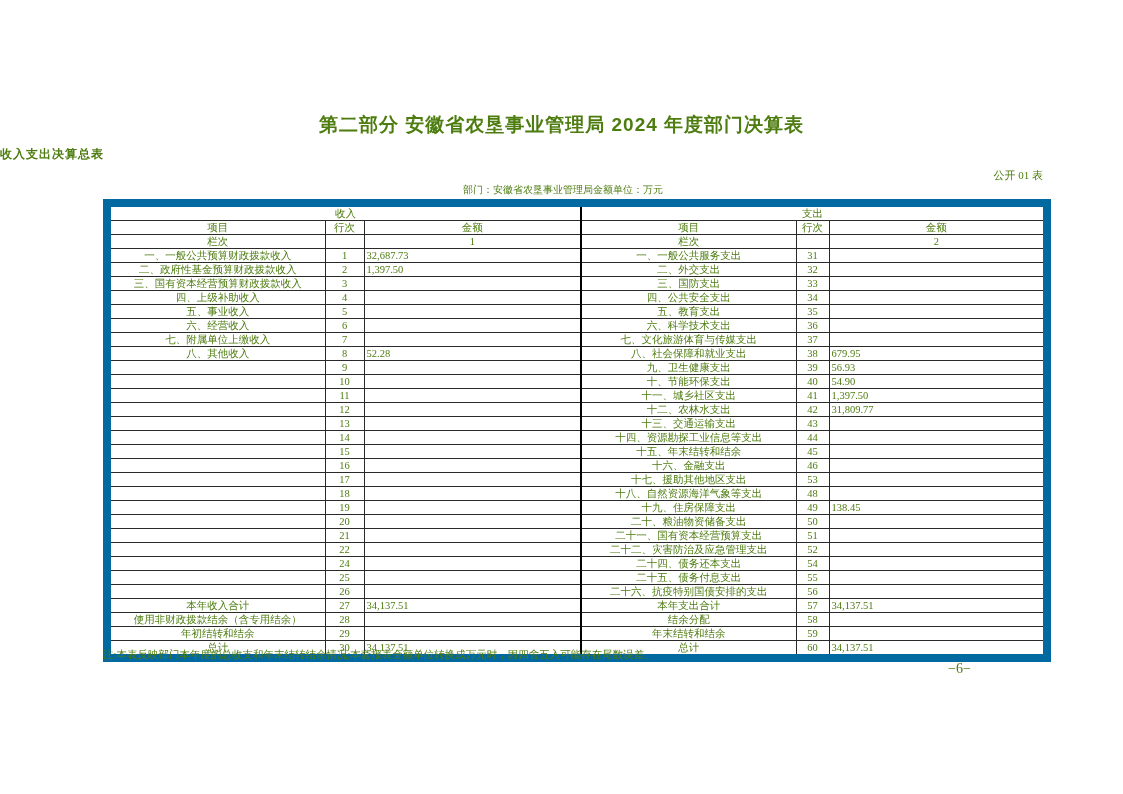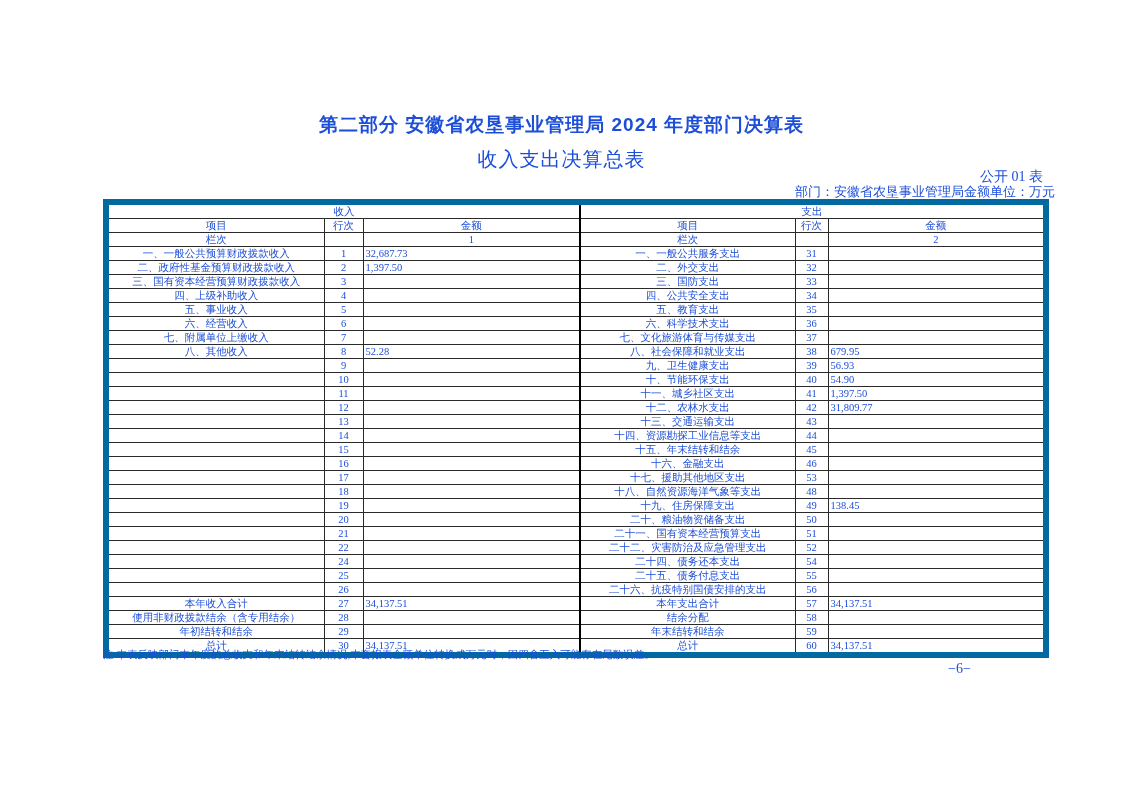--- a/index.html
+++ b/index.html
@@ -1,50 +1,49 @@
 <!DOCTYPE html>
 <html><head>
 <meta charset="utf-8">
 <style>
   * { margin:0; padding:0; box-sizing:border-box; }
   html,body { background:#ffffff; }
   .page {
     position:relative;
     width:1123px; height:794px;
     background:#ffffff;
-    color:#1d4ed8;
+    color:#4d7c0f;
     font-family:"Liberation Serif", serif;
     overflow:hidden;
   }
   .title {
     position:absolute; top:112px; left:0; width:100%;
     text-align:center;
     font-family:"Liberation Sans", sans-serif;
     font-weight:bold; font-size:19px; letter-spacing:1px;
   }
   .subtitle {
     position:absolute; top:146px; left:0; width:100%;
-    text-align:center;
     font-family:"Liberation Sans", sans-serif;
-    font-weight:normal; font-size:20px; letter-spacing:1px;
+    font-weight:bold; font-size:12px; letter-spacing:1px;
   }
   .table-code {
     position:absolute; top:168px; left:103px; width:940px;
-    text-align:right; font-size:14px;
+    text-align:right; font-size:11px;
   }
   .meta-row {
-    position:absolute; top:183px; left:115px; width:940px;
-    display:flex; justify-content:flex-end;
-    font-size:13px;
+    position:absolute; top:183px; left:93px; width:940px;
+    display:flex; justify-content:center;
+    font-size:10px;
   }
   table.budget {
     position:absolute; top:199px; left:103px; width:940px;
     border-collapse:collapse; table-layout:fixed;
     font-size:10.5px;
-    border:6px solid #0369a1;
+    border:8px solid #0369a1;
   }
   table.budget th, table.budget td {
     border:1px solid #2a2a2a;
     height:13px; line-height:13px;
     padding:0 2px;
     font-weight:normal;
     overflow:hidden; white-space:nowrap;
   }
   table.budget thead th { text-align:center; }
   td.item { text-align:center; }

